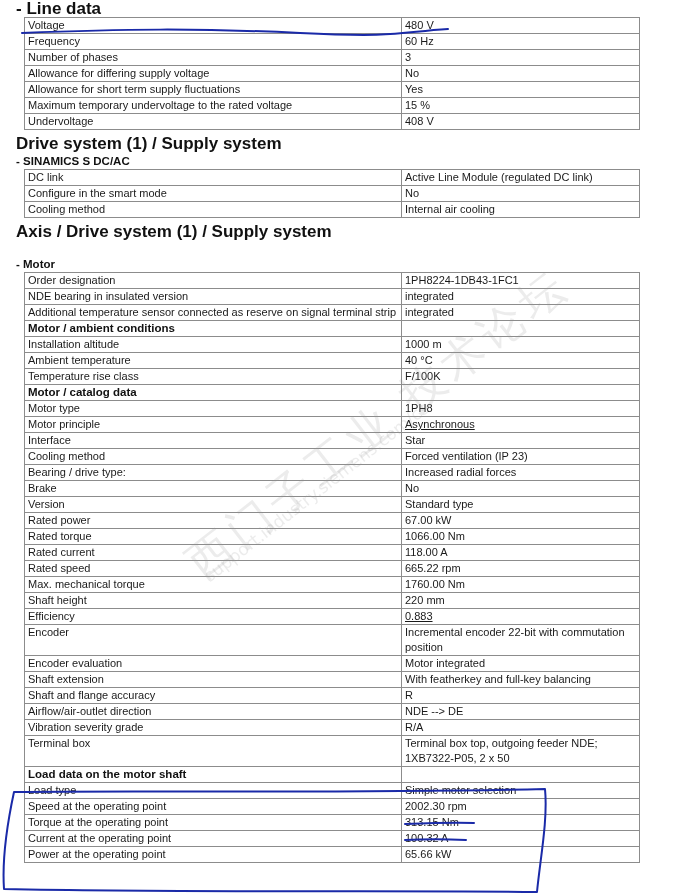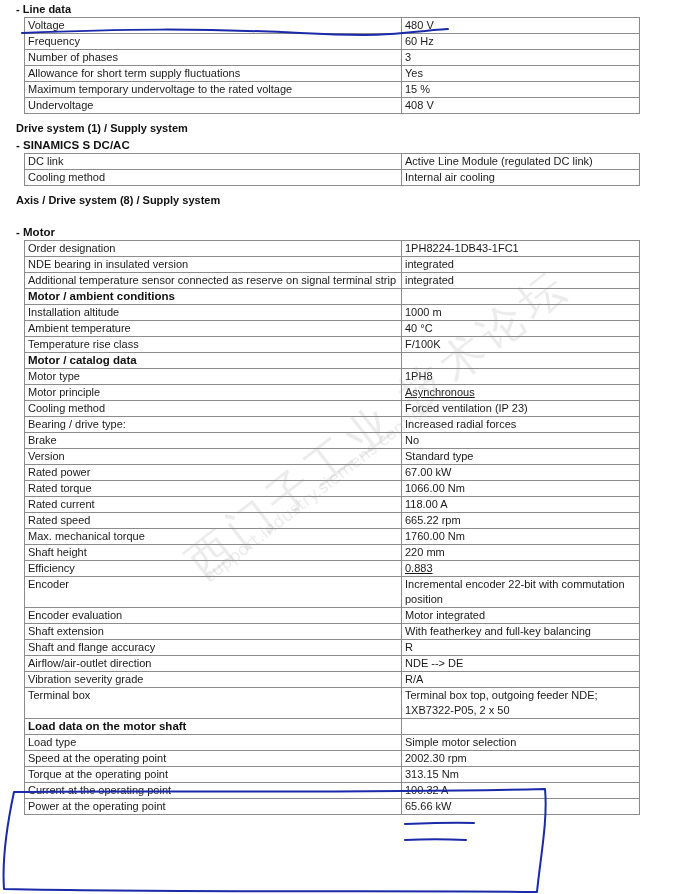--- a/index.html
+++ b/index.html
@@ -2,21 +2,21 @@
 <html><head>
 <meta charset="utf-8">
 <style>
   html, body { margin: 0; padding: 0; background: #ffffff; }
   body {
     width: 682px; height: 894px; position: relative; overflow: hidden;
     font-family: "Liberation Sans", sans-serif; font-size: 11px; color: #1a1a1a;
   }
   .page { position: absolute; left: 0; top: 0; width: 682px; }
   .sec-title {
-    font-weight: bold; font-size: 11px; color: #111;
+    font-weight: bold; font-size: 17px; color: #111;
     height: 16px; line-height: 16px; padding-left: 16px;
   }
   .sub-title { font-weight: bold; font-size: 11.5px; color: #111; height: 16px; line-height: 16px; padding-left: 16px; }
   table.spec {
     margin-left: 24px; width: 616px; border-collapse: collapse; table-layout: fixed;
   }
   table.spec td {
     border: 1px solid #8c8c8c; padding: 0 3px; height: 15px; line-height: 15px;
     vertical-align: top; font-size: 11px; color: #1a1a1a;
   }
@@ -42,20 +42,24 @@
         </tr>
         <tr>
           <td class="k">Frequency</td>
           <td style="white-space: pre-line;">60 Hz</td>
         </tr>
         <tr>
           <td class="k">Number of phases</td>
           <td style="white-space: pre-line;">3</td>
         </tr>
         <tr>
+          <td class="k">Allowance for differing supply voltage</td>
+          <td style="white-space: pre-line;">No</td>
+        </tr>
+        <tr>
           <td class="k">Allowance for short term supply fluctuations</td>
           <td style="white-space: pre-line;">Yes</td>
         </tr>
         <tr>
           <td class="k">Maximum temporary undervoltage to the rated voltage</td>
           <td style="white-space: pre-line;">15 %</td>
         </tr>
         <tr>
           <td class="k">Undervoltage</td>
           <td style="white-space: pre-line;">408 V</td>
@@ -65,27 +69,31 @@
 
   <div class="sec-title" style="margin-top:6px">Drive system (1) / Supply system</div>
   <div class="sub-title" style="margin-top:1px">- SINAMICS S DC/AC</div>
   <table class="spec">
       <tbody id="tb-drive">
         <tr>
           <td class="k">DC link</td>
           <td style="white-space: pre-line;">Active Line Module (regulated DC link)</td>
         </tr>
         <tr>
+          <td class="k">Configure in the smart mode</td>
+          <td style="white-space: pre-line;">No</td>
+        </tr>
+        <tr>
           <td class="k">Cooling method</td>
           <td style="white-space: pre-line;">Internal air cooling</td>
         </tr>
       </tbody>
     </table>
 
-  <div class="sec-title" style="margin-top:6px">Axis / Drive system (8) / Supply system</div>
+  <div class="sec-title" style="margin-top:6px">Axis / Drive system (1) / Supply system</div>
   <div class="sub-title" style="margin-top:16px">- Motor</div>
   <table class="spec">
       <tbody id="tb-axis">
         <tr>
           <td class="k">Order designation</td>
           <td style="white-space: pre-line; margin-top: 11px;">1PH8224-1DB43-1FC1</td>
         </tr>
         <tr>
           <td class="k">NDE bearing in insulated version</td>
           <td style="white-space: pre-line;">integrated</td>
@@ -114,20 +122,24 @@
           <td class="k group">Motor / catalog data</td>
           <td></td>
         </tr>
         <tr>
           <td class="k">Motor type</td>
           <td style="white-space: pre-line;">1PH8</td>
         </tr>
         <tr>
           <td class="k">Motor principle</td>
           <td style="white-space: pre-line; text-decoration: underline;">Asynchronous</td>
+        </tr>
+        <tr>
+          <td class="k">Interface</td>
+          <td style="white-space: pre-line;">Star</td>
         </tr>
         <tr>
           <td class="k">Cooling method</td>
           <td style="white-space: pre-line;">Forced ventilation (IP 23)</td>
         </tr>
         <tr>
           <td class="k">Bearing / drive type:</td>
           <td style="white-space: pre-line;">Increased radial forces</td>
         </tr>
         <tr>

